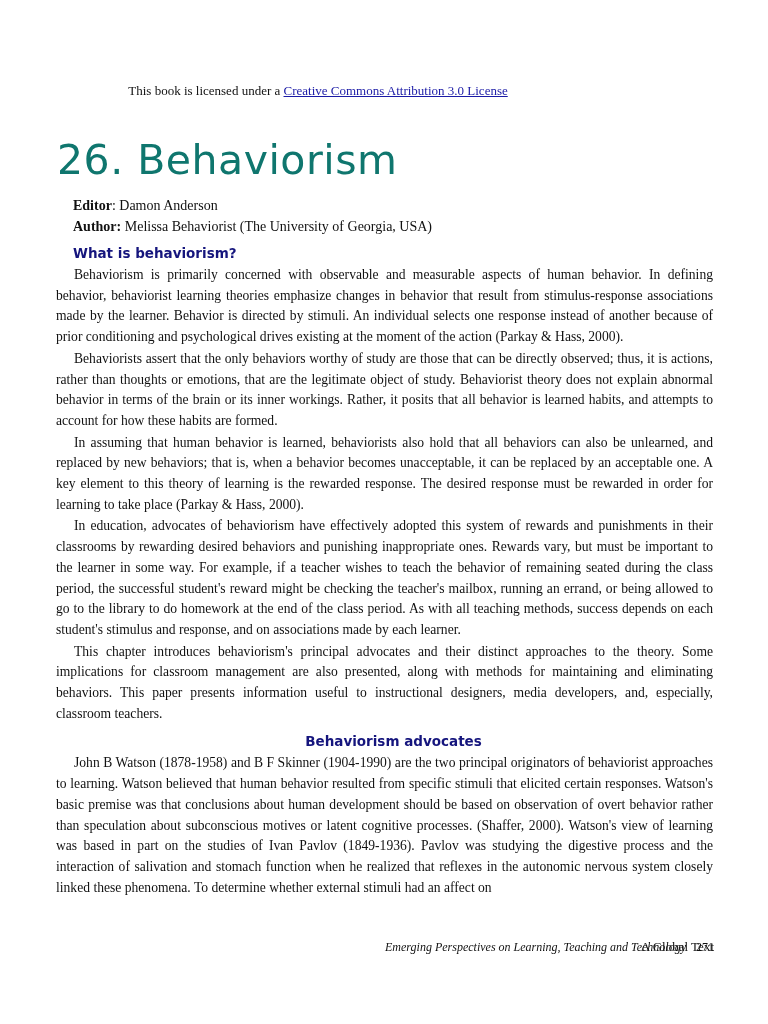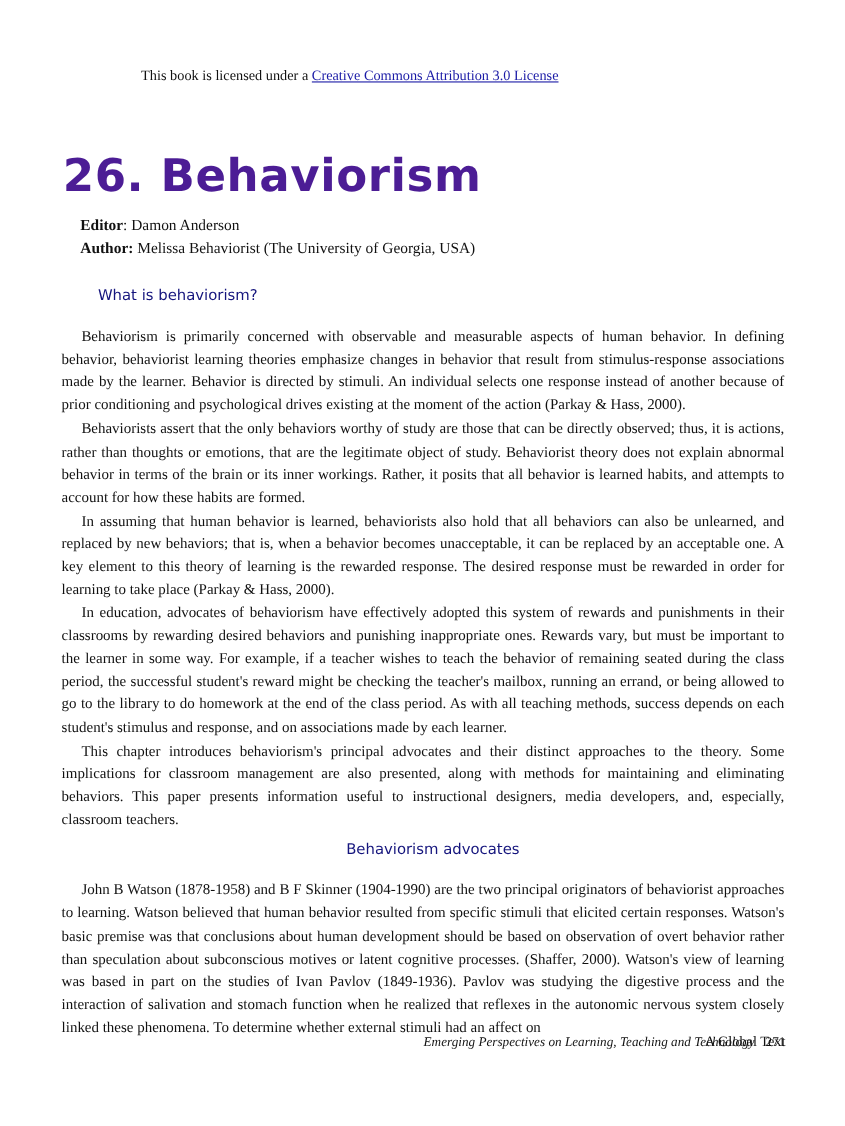--- a/index.html
+++ b/index.html
@@ -10,67 +10,67 @@
     body {
       width: 768px;
       height: 1024px;
       position: relative;
       overflow: hidden;
       font-family: "DejaVu Serif", "Liberation Serif", serif;
       color: #111111;
     }
     .license {
       position: absolute;
-      top: 60px;
+      top: 82px;
       left: 0;
       width: 636px;
       text-align: center;
       font-family: "Liberation Serif", serif;
       font-size: 13px;
       line-height: 18px;
       color: #111;
     }
     .license a {
       color: #1a1aa6;
       text-decoration: underline;
     }
     .chapter-title {
       position: absolute;
       top: 132px;
       left: 57px;
       margin: 0;
       font-family: "DejaVu Sans", sans-serif;
-      font-weight: bold;
+      font-weight: normal;
       font-size: 41px;
       line-height: 56px;
-      color: #4c1d95;
+      color: #0f766e;
       letter-spacing: 0.5px;
     }
     .meta {
       position: absolute;
       left: 73px;
       font-family: "Liberation Serif", serif;
       font-size: 14px;
       line-height: 20px;
     }
     .meta b { font-weight: bold; }
     .meta-editor { top: 196px; }
     .meta-author { top: 217px; }
 
     .content {
       position: absolute;
       top: 242px;
       left: 55px;
       width: 659px;
     }
     .section-heading {
-      margin: 16px;
+      margin: 0;
       padding-left: 18px;
       font-family: "DejaVu Sans", sans-serif;
-      font-weight: normal;
+      font-weight: bold;
       font-size: 13.5px;
       line-height: 22px;
       color: #15157d;
     }
     .section-heading.second {
       margin-top: 6px;
       text-align: center;
     }
     .para {
       margin: 1px;

